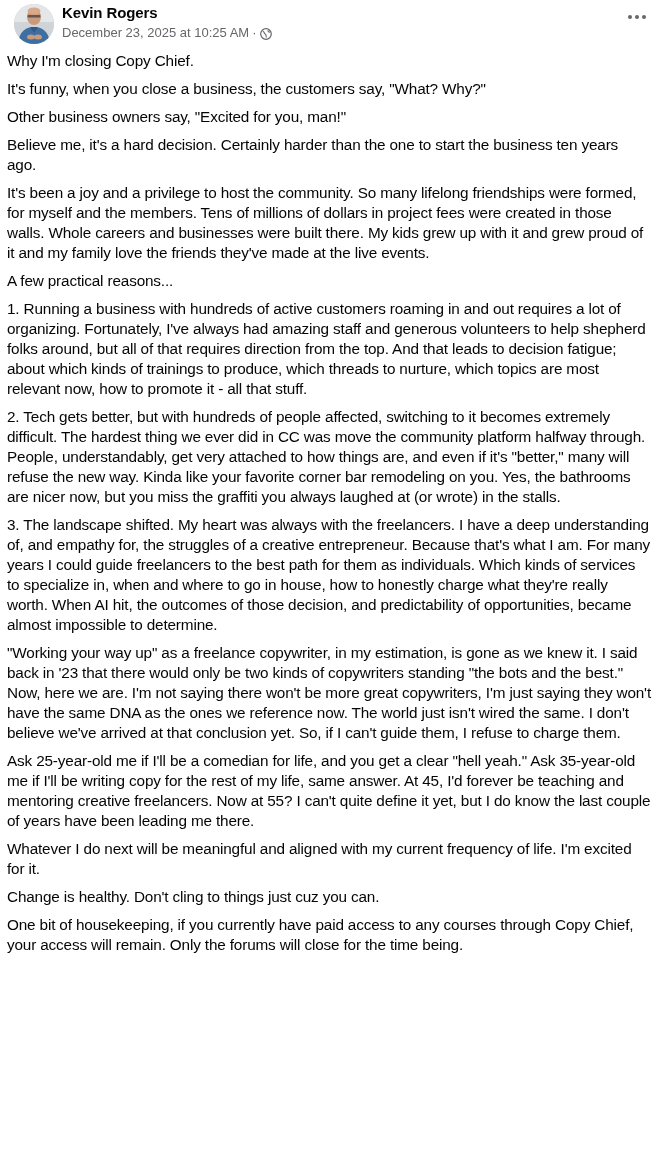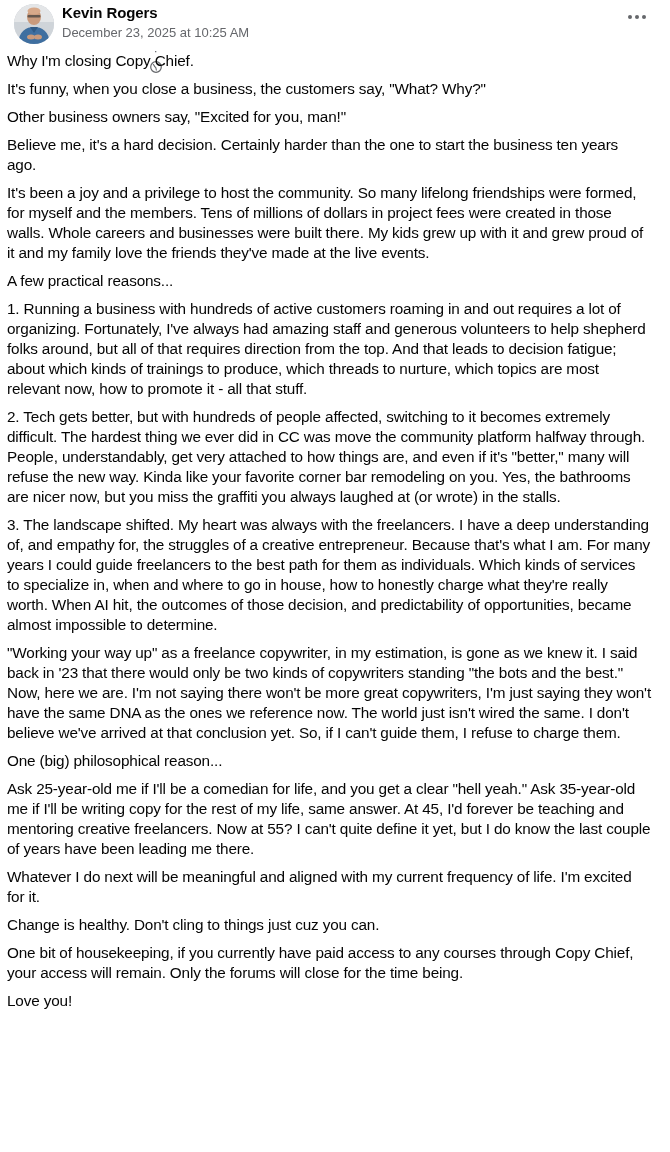--- a/index.html
+++ b/index.html
@@ -50,21 +50,20 @@
       line-height: 19px;
       letter-spacing: -0.1px;
     }
     .subline {
       display: flex;
       align-items: center;
       font-size: 13px;
       color: #65676b;
       line-height: 18px;
       margin-top: 2px;
-      flex-direction: column;
     }
     .subline .dot { margin: 0 3px; }
     .globe-icon {
       display: inline-block;
       width: 12px;
       height: 12px;
     }
     .more-button {
       position: absolute;
       right: 16px;
@@ -139,20 +138,18 @@
     <p>Why I'm closing Copy Chief.</p>
     <p>It's funny, when you close a business, the customers say, "What? Why?"</p>
     <p>Other business owners say, "Excited for you, man!"</p>
     <p>Believe me, it's a hard decision. Certainly harder than the one to start the business ten years ago.</p>
     <p>It's been a joy and a privilege to host the community. So many lifelong friendships were formed, for myself and the members. Tens of millions of dollars in project fees were created in those walls. Whole careers and businesses were built there. My kids grew up with it and grew proud of it and my family love the friends they've made at the live events.</p>
     <p>A few practical reasons...</p>
     <p>1. Running a business with hundreds of active customers roaming in and out requires a lot of organizing. Fortunately, I've always had amazing staff and generous volunteers to help shepherd folks around, but all of that requires direction from the top. And that leads to decision fatigue; about which kinds of trainings to produce, which threads to nurture, which topics are most relevant now, how to promote it - all that stuff.</p>
     <p>2. Tech gets better, but with hundreds of people affected, switching to it becomes extremely difficult. The hardest thing we ever did in CC was move the community platform halfway through. People, understandably, get very attached to how things are, and even if it's "better," many will refuse the new way. Kinda like your favorite corner bar remodeling on you. Yes, the bathrooms are nicer now, but you miss the graffiti you always laughed at (or wrote) in the stalls.</p>
     <p>3. The landscape shifted. My heart was always with the freelancers. I have a deep understanding of, and empathy for, the struggles of a creative entrepreneur. Because that's what I am. For many years I could guide freelancers to the best path for them as individuals. Which kinds of services to specialize in, when and where to go in house, how to honestly charge what they're really worth. When AI hit, the outcomes of those decision, and predictability of opportunities, became almost impossible to determine.</p>
     <p>"Working your way up" as a freelance copywriter, in my estimation, is gone as we knew it. I said back in '23 that there would only be two kinds of copywriters standing "the bots and the best." Now, here we are. I'm not saying there won't be more great copywriters, I'm just saying they won't have the same DNA as the ones we reference now. The world just isn't wired the same. I don't believe we've arrived at that conclusion yet. So, if I can't guide them, I refuse to charge them.</p>
-    <p>One (big) philosophical reason...</p>
     <p>Ask 25-year-old me if I'll be a comedian for life, and you get a clear "hell yeah." Ask 35-year-old me if I'll be writing copy for the rest of my life, same answer. At 45, I'd forever be teaching and mentoring creative freelancers. Now at 55? I can't quite define it yet, but I do know the last couple of years have been leading me there.</p>
     <p>Whatever I do next will be meaningful and aligned with my current frequency of life. I'm excited for it.</p>
     <p>Change is healthy. Don't cling to things just cuz you can.</p>
     <p>One bit of housekeeping, if you currently have paid access to any courses through Copy Chief, your access will remain. Only the forums will close for the time being.</p>
-    <p>Love you!</p>
   </div>
 </div>
 
 </body></html>

